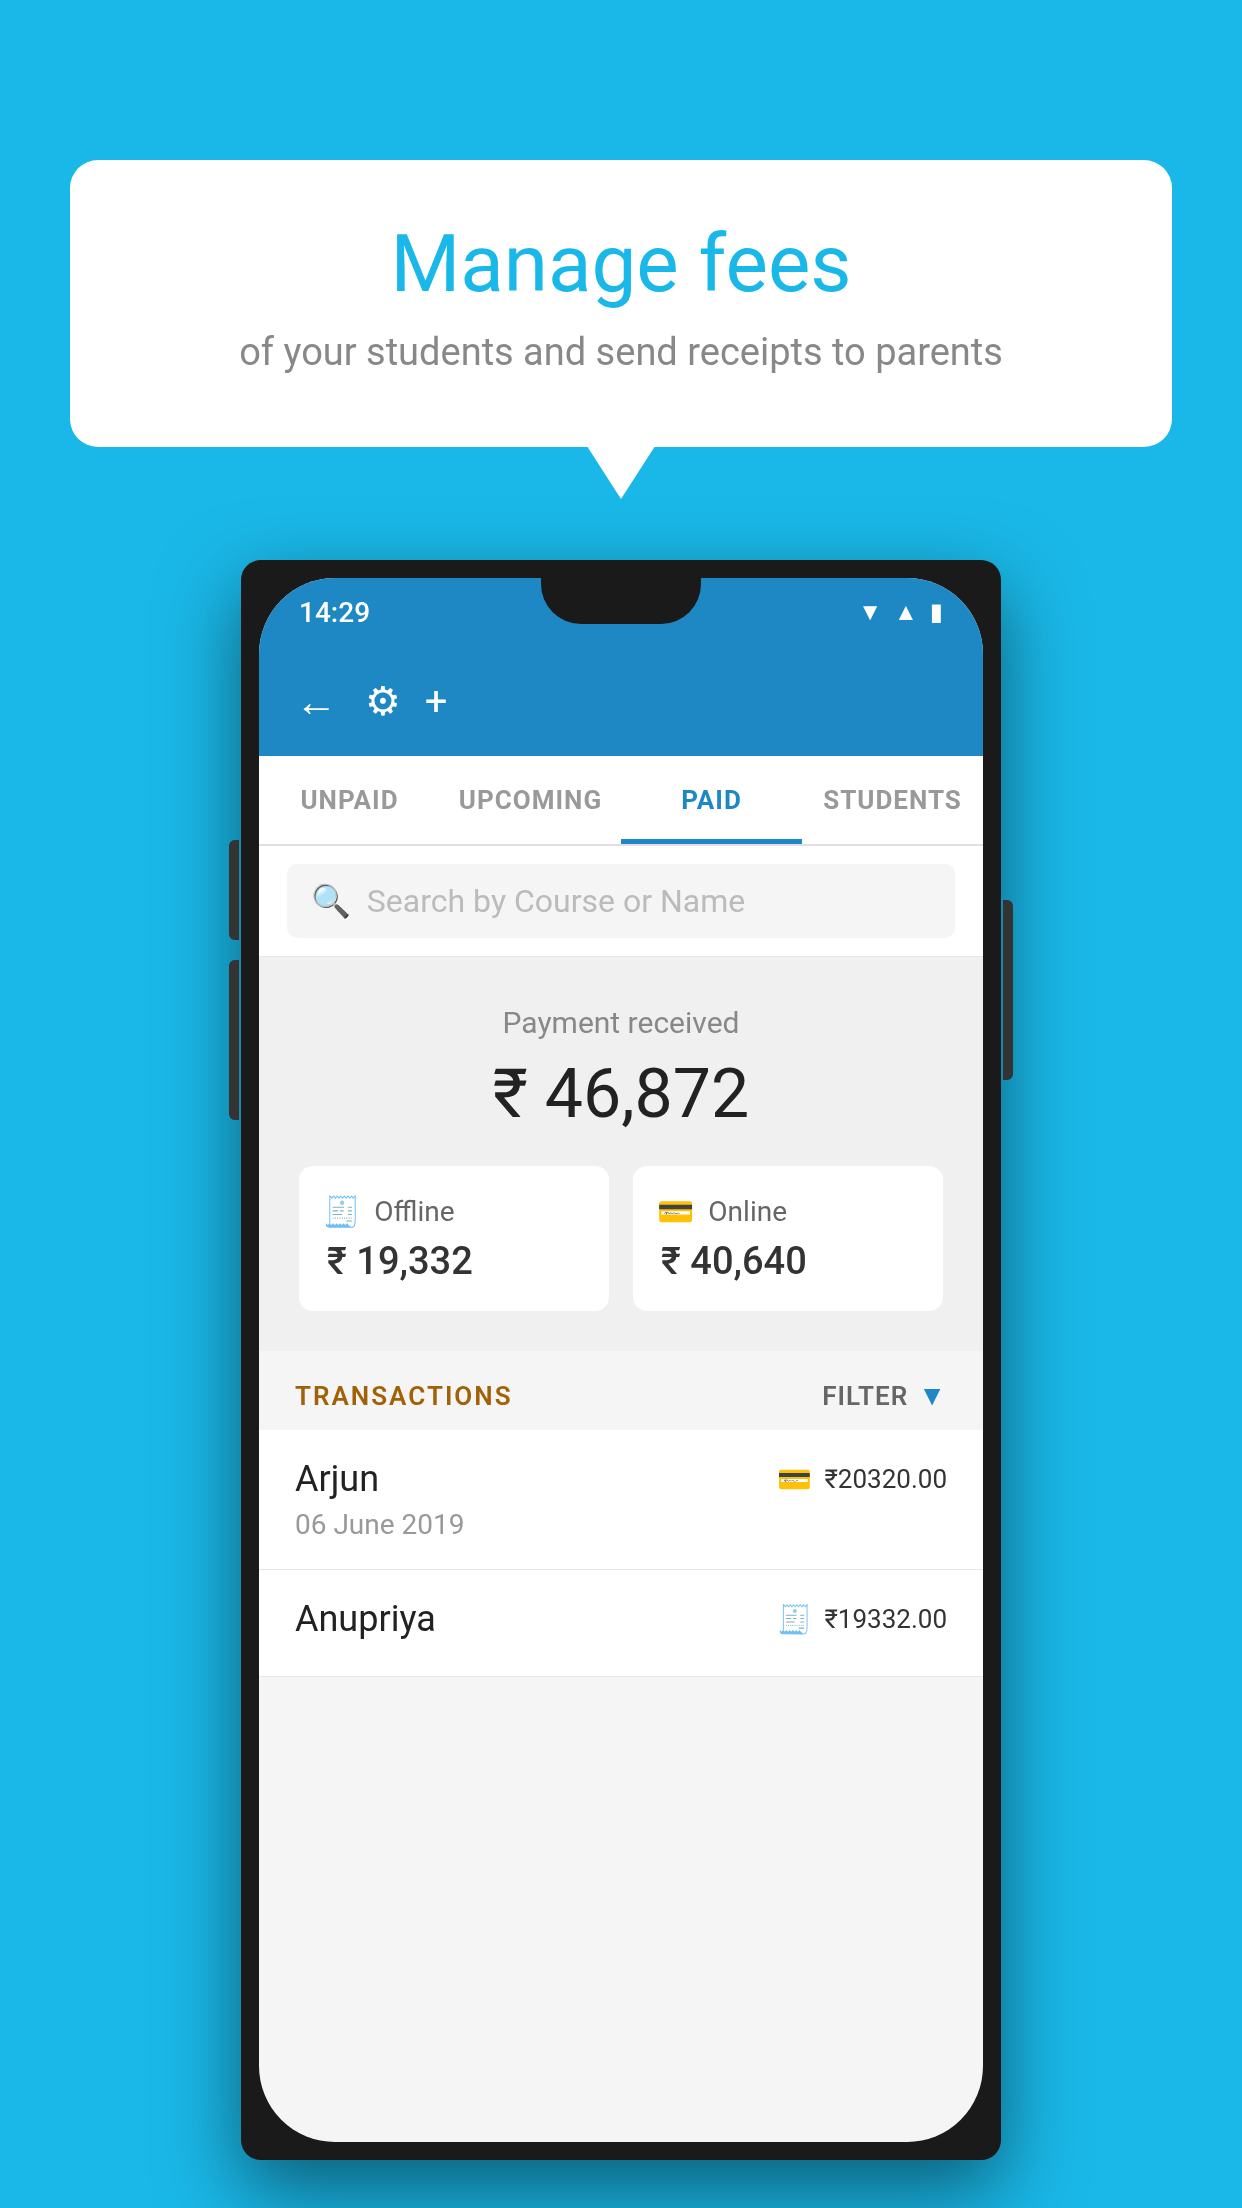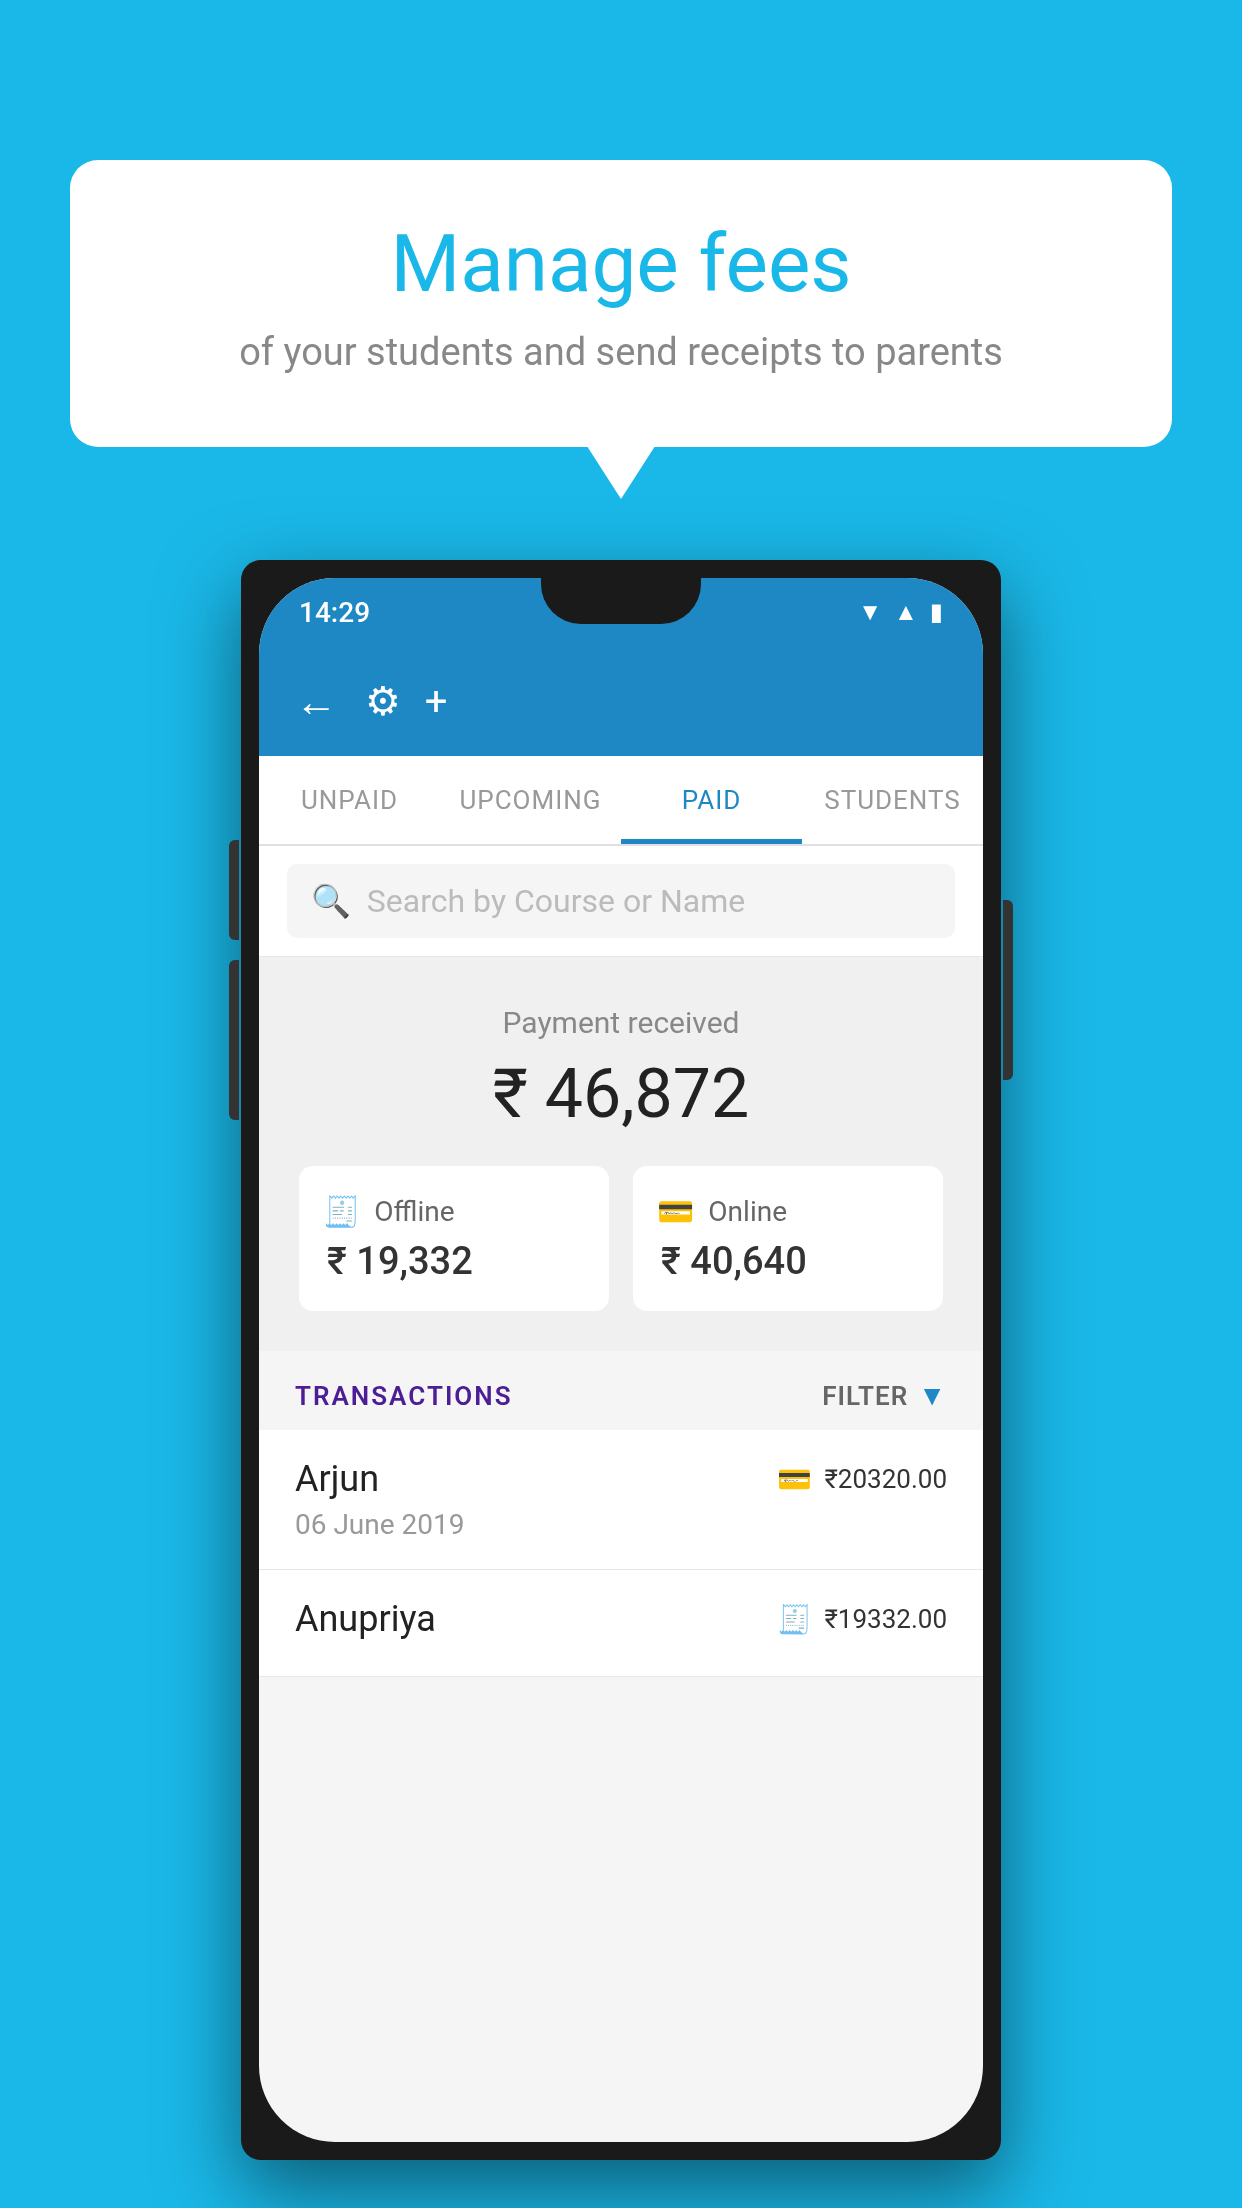--- a/index.html
+++ b/index.html
@@ -175,21 +175,21 @@
       height: 90px;
       border-bottom: 2px solid #e0e0e0;
     }
 
     .tab {
       flex: 1;
       display: flex;
       align-items: center;
       justify-content: center;
       font-size: 26px;
-      font-weight: 400;
+      font-weight: 700;
       color: #999;
       letter-spacing: 1px;
       position: relative;
       cursor: pointer;
     }
 
     .tab.active {
       color: #1e88c5;
     }
 
@@ -288,21 +288,21 @@
     
     .transactions-header {
       display: flex;
       align-items: center;
       justify-content: space-between;
       padding: 28px 36px 18px;
       background: #f5f5f5;
     }
 
     .transactions-label {
-      color: #4c1d95;
+      color: #a16207;
       font-size: 26px;
       font-weight: 600;
       letter-spacing: 2px;
     }
 
     .filter-btn {
       display: flex;
       align-items: center;
       gap: 10px;
       color: #666;

